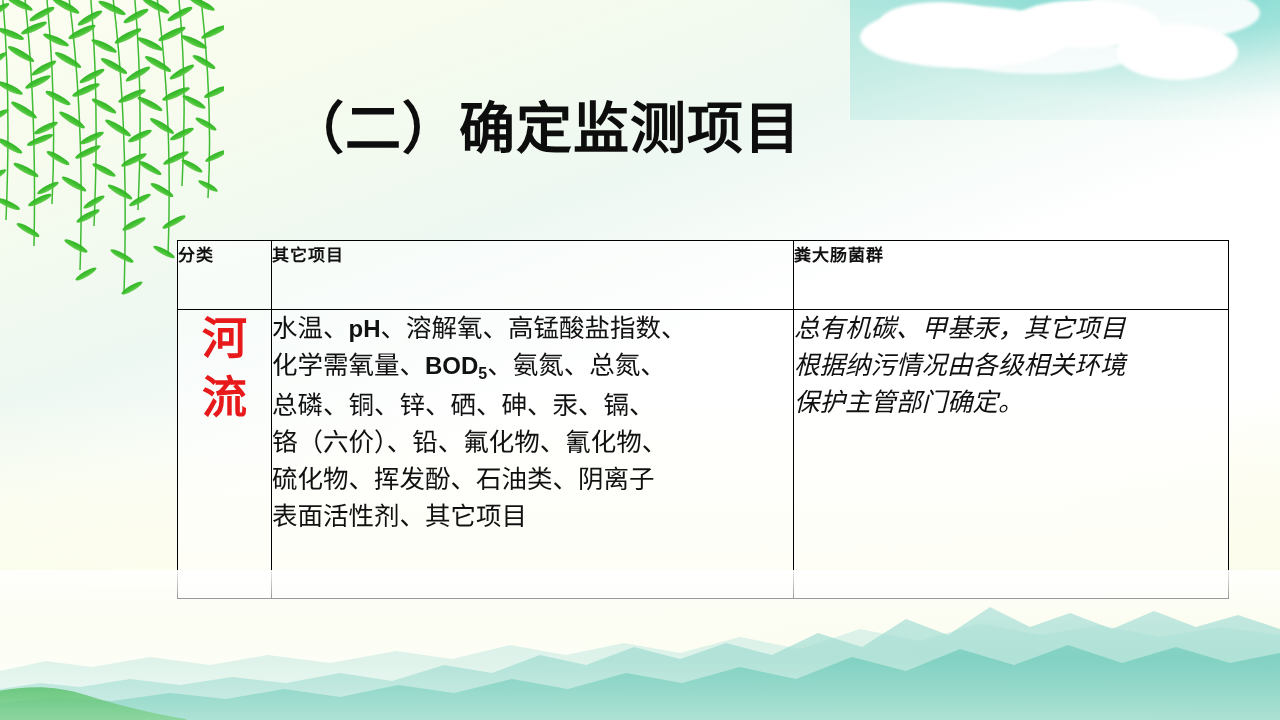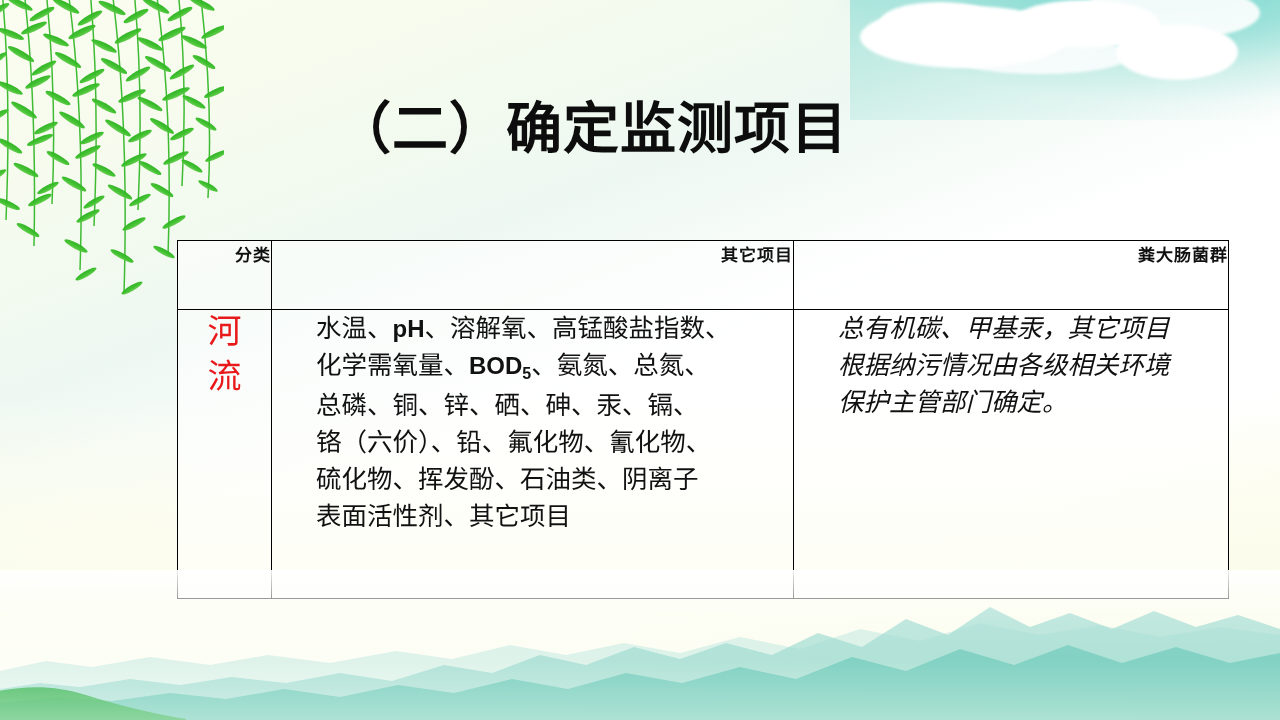--- a/index.html
+++ b/index.html
@@ -118,21 +118,20 @@
   .title {
     position: absolute;
     left: 288px;
     top: 96px;
     font-size: 56px;
     line-height: 1.2;
     font-weight: 700;
     color: #0d0d0d;
     letter-spacing: 1px;
     white-space: nowrap;
-    margin-left: 47px;
   }
 
   
   .tbl {
     position: absolute;
     left: 177px;
     top: 240px;
     width: 1051px;
     border-collapse: collapse;
     table-layout: fixed;
@@ -143,38 +142,38 @@
     padding: 0;
     vertical-align: top;
     background: rgba(255,255,255,0.55);
   }
   .col-cat  { width: 94px; }
   .col-must { width: 522px; }
   .col-opt  { width: 435px; }
 
   .hdr-cell {
     height: 68px;
-    text-align: right;
+    text-align: left;
     vertical-align: middle;
     font-size: 17px;
     font-weight: 700;
     color: #111111;
     letter-spacing: 1px;
   }
 
   .cat-cell {
     text-align: center;
     vertical-align: middle;
     height: 288px;
   }
   .cat-text {
     display: inline-block;
     color: #e8191b;
-    font-size: 34px;
-    font-weight: 400;
+    font-size: 45px;
+    font-weight: 700;
     line-height: 1.32;
     width: 1.2em;
     word-break: break-all;
     letter-spacing: 0;
   }
 
   .body-cell {
     padding: 11px 8px 10px 9px;
   }
   .body-text {
@@ -194,21 +193,21 @@
     font-family: "Liberation Sans", "DejaVu Sans", sans-serif;
     font-weight: 700;
     font-size: 16px;
     vertical-align: baseline;
     position: relative;
     top: 5px;
   }
   .must-text { width: 100%; }
   .opt-text  { text-align: left; text-align-last: left; font-style: italic; }
 
-  .line { display: block; white-space: nowrap; margin-left: 44px; }
+  .line { display: block; white-space: nowrap; }
 </style>
 </head>
 <body>
 
 <div class="slide">
 
   <div class="bg-base"></div>
   <div class="bg-sky"></div>
   <div class="bg-sky2"></div>
 

